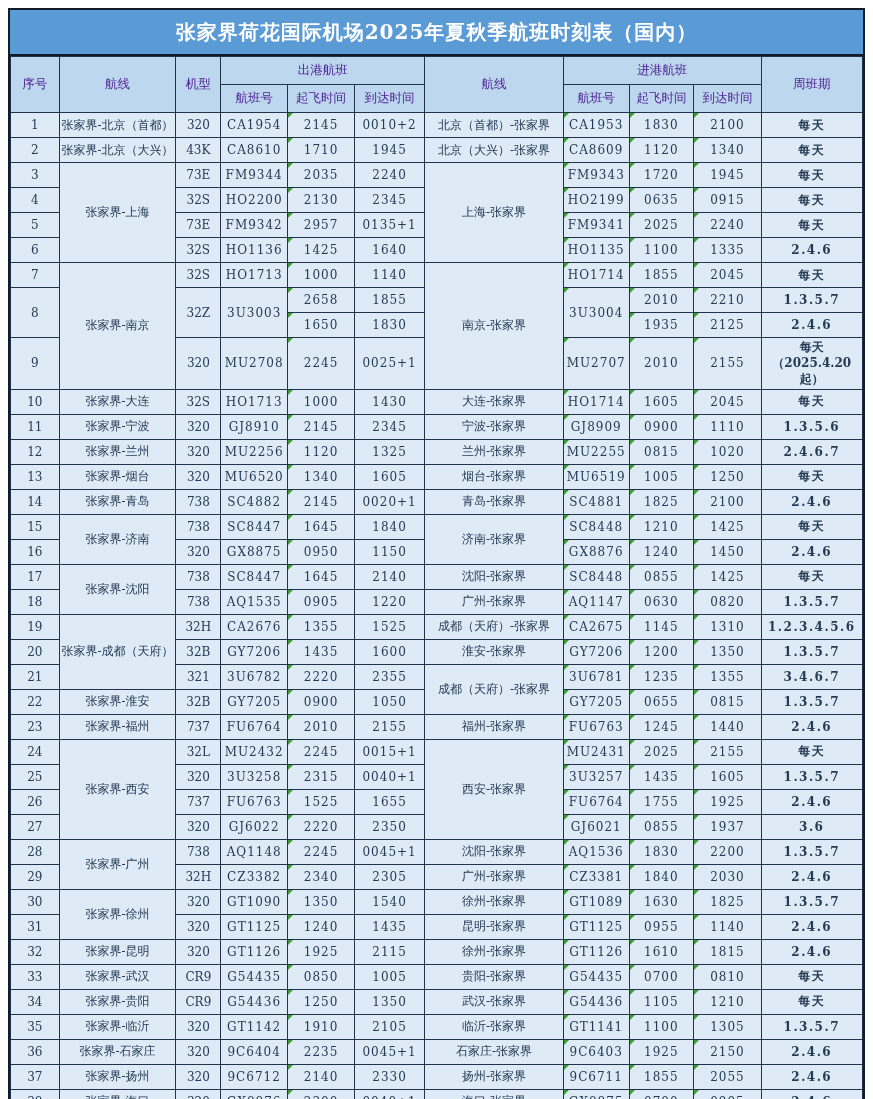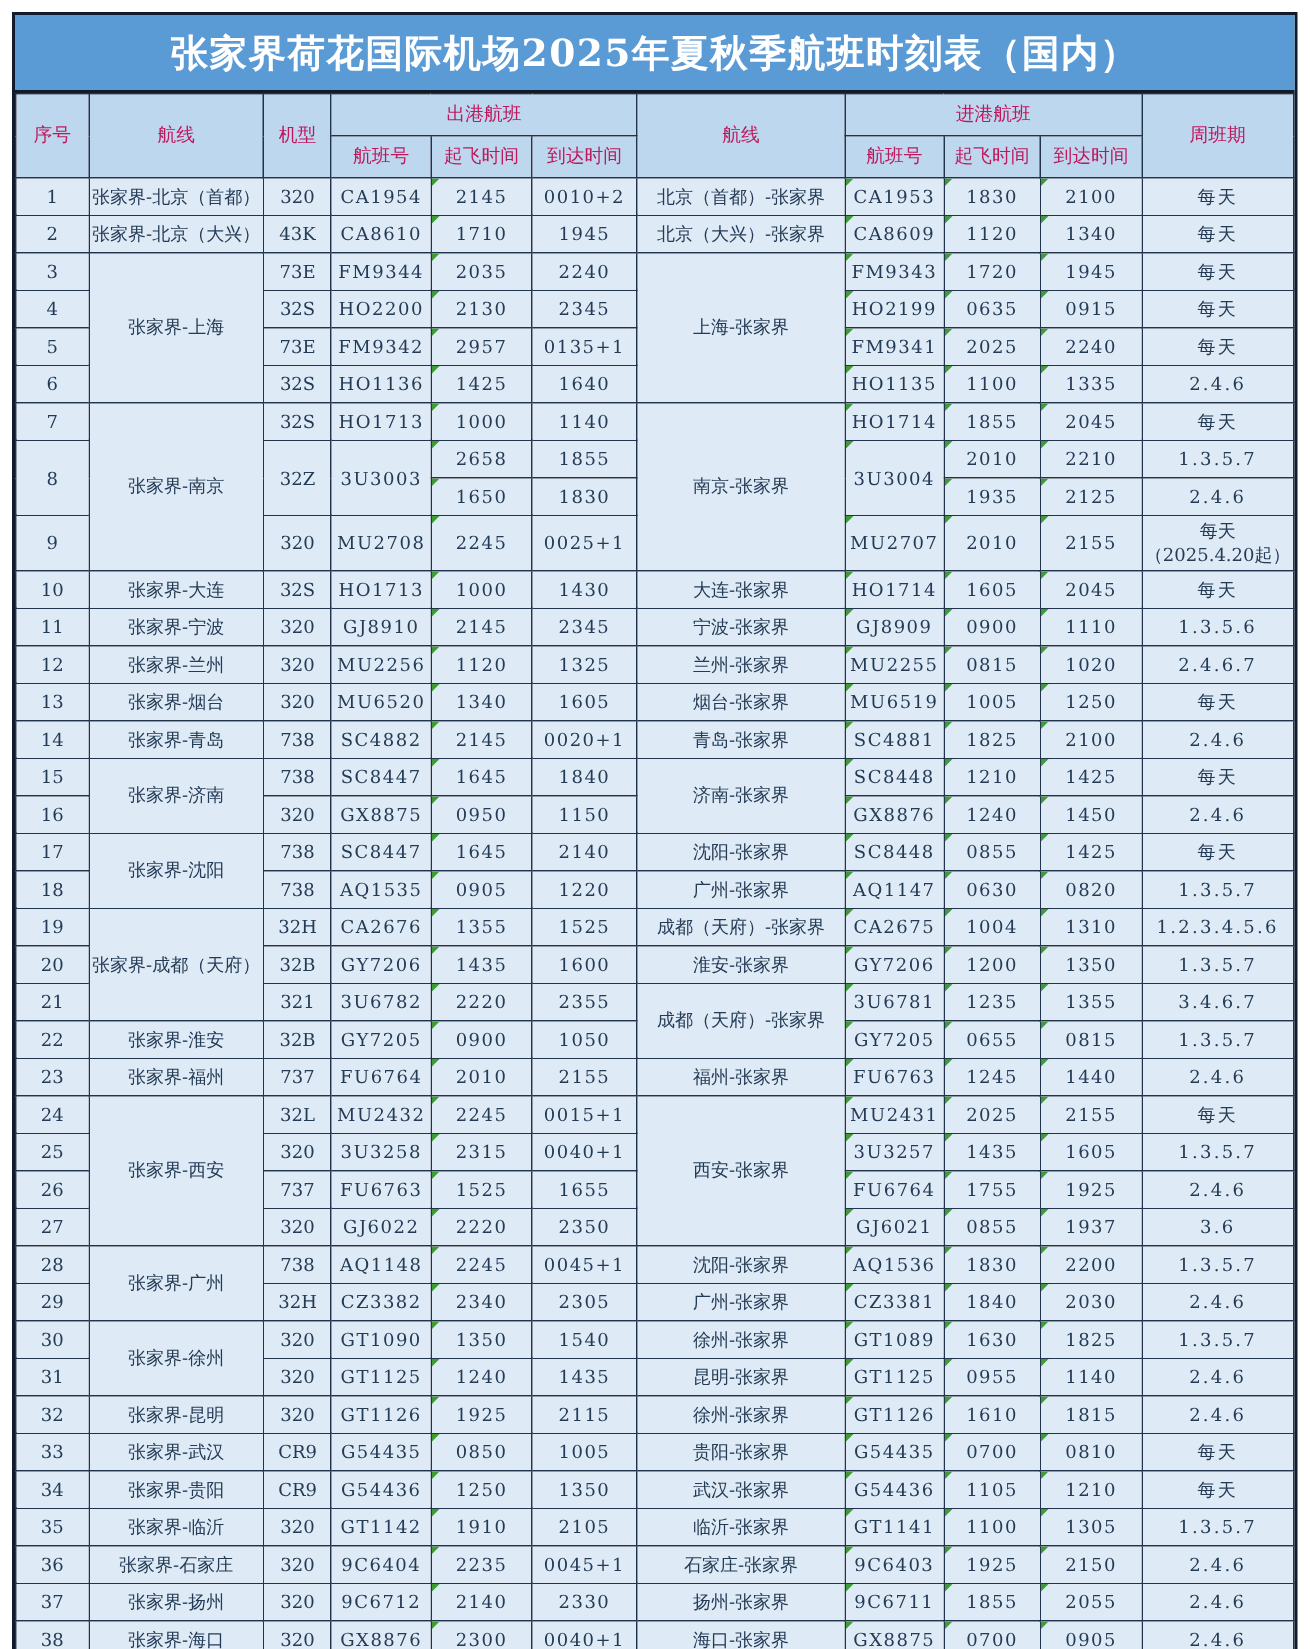--- a/index.html
+++ b/index.html
@@ -8,21 +8,21 @@
     font-family: "DejaVu Serif", "Liberation Serif", serif;
     color: #243b55;
   }
   .sheet { padding: 8px; }
   .board { border: 2px solid #101c2c; border-bottom-width: 3px; }
 
   .title-bar {
     background: #5B9BD5;
     color: #ffffff;
     text-align: center;
-    font-size: 25px;
+    font-size: 20px;
     font-weight: bold;
     letter-spacing: 1px;
     padding: 9px 0 8px;
     border-bottom: 2px solid #101c2c;
   }
 
   table.tt {
     width: 100%;
     border-collapse: collapse;
     table-layout: fixed;
@@ -32,31 +32,31 @@
     text-align: center;
     vertical-align: middle;
     white-space: nowrap;
     overflow: hidden;
   }
   .tt th {
     background: #BDD7EE;
     font-size: 12.5px;
     font-weight: normal;
     height: 25px;
-    color: #be185d;
+    color: #4c1d95;
   }
   .tt td {
     background: #DEEAF6;
     font-size: 12px;
     height: 22px;
     position: relative;
   }
   tr.tall td { height: 34px; white-space: normal; line-height: 1.35; }
   td.c-fno, td.c-time { letter-spacing: 1px; }
-  td.c-week { letter-spacing: 1.5px; }
+  td.c-week { letter-spacing: 1.5px; font-weight: bold; }
   tr.tall td.c-week { letter-spacing: 0; }
   td.green::before {
     content: "";
     position: absolute;
     top: 0; left: 0;
     width: 0; height: 0;
     border-top: 5px solid #3F9C35;
     border-right: 5px solid transparent;
   }
 </style>
@@ -332,21 +332,21 @@
           </tr>
           <tr>
             <td class="c-seq">19</td>
             <td rowspan="3" class="c-route">张家界-成都（天府）</td>
             <td class="c-type">32H</td>
             <td class="c-fno">CA2676</td>
             <td class="c-time green">1355</td>
             <td class="c-time">1525</td>
             <td class="c-route">成都（天府）-张家界</td>
             <td class="c-fno green">CA2675</td>
-            <td class="c-time green">1004</td>
+            <td class="c-time green">1145</td>
             <td class="c-time green">1310</td>
             <td class="c-week">1.2.3.4.5.6</td>
           </tr>
           <tr>
             <td class="c-seq">20</td>
             <td class="c-type">32B</td>
             <td class="c-fno">GY7206</td>
             <td class="c-time green">1435</td>
             <td class="c-time">1600</td>
             <td class="c-route">淮安-张家界</td>

